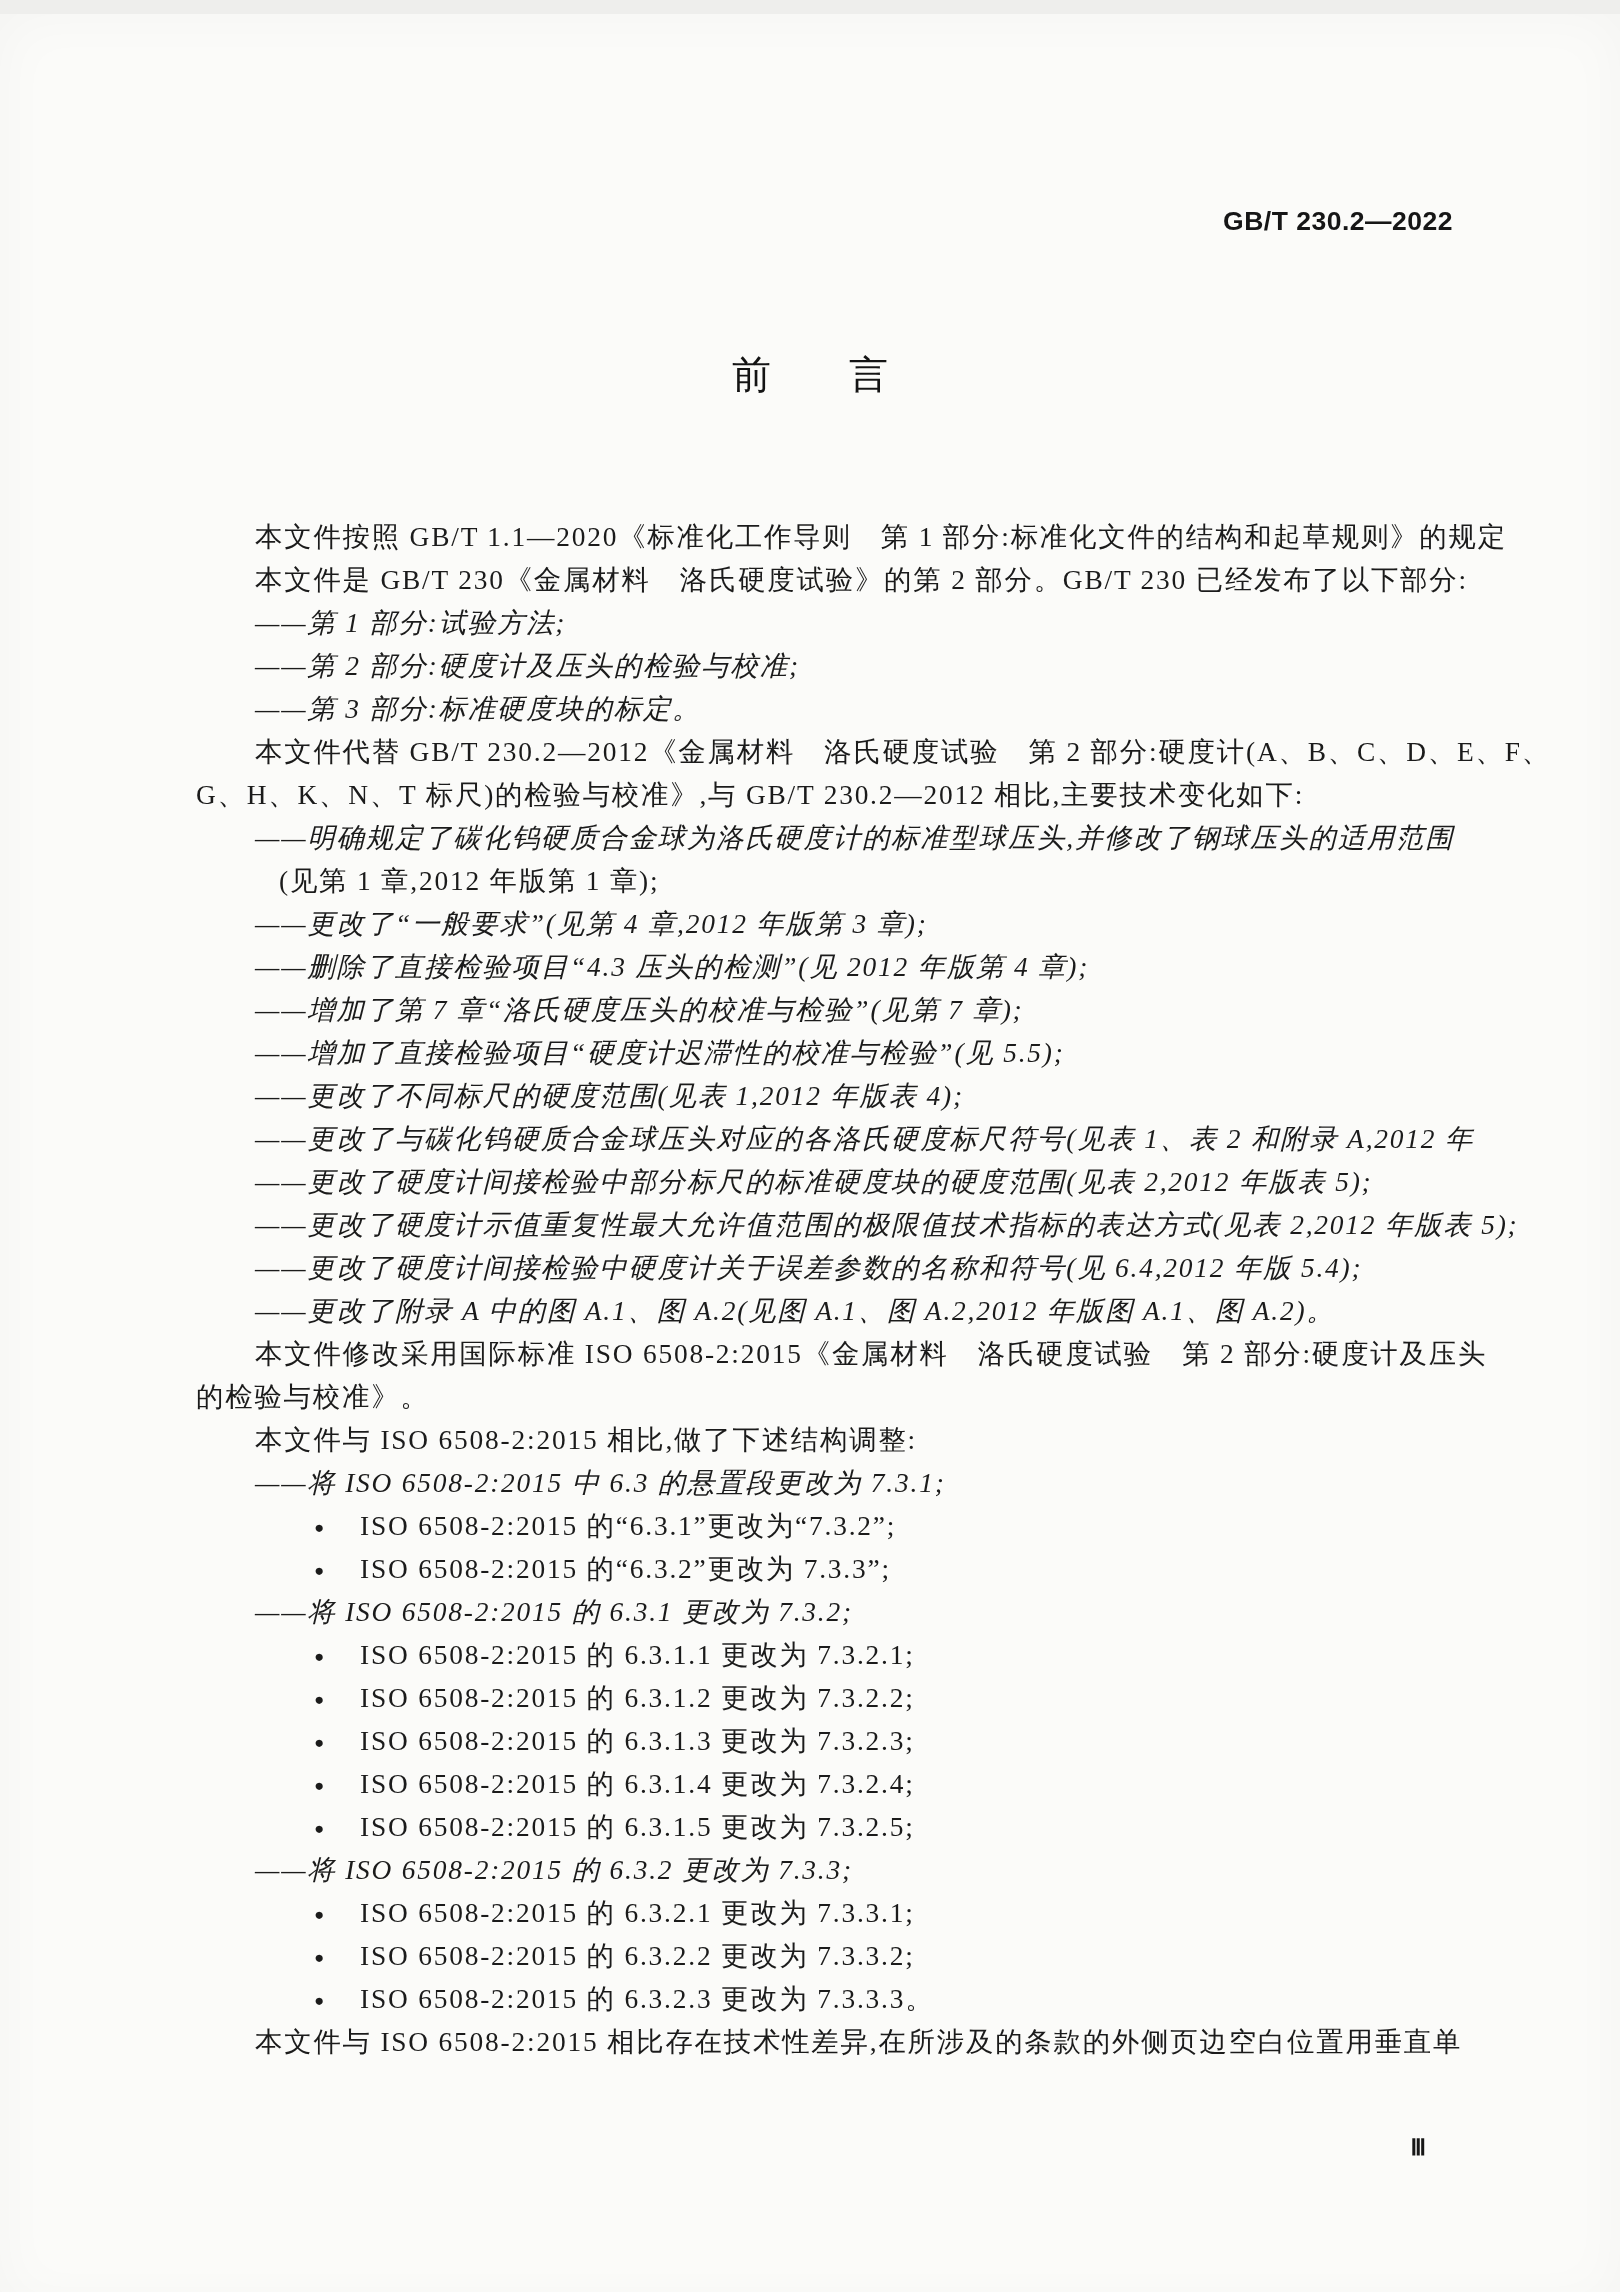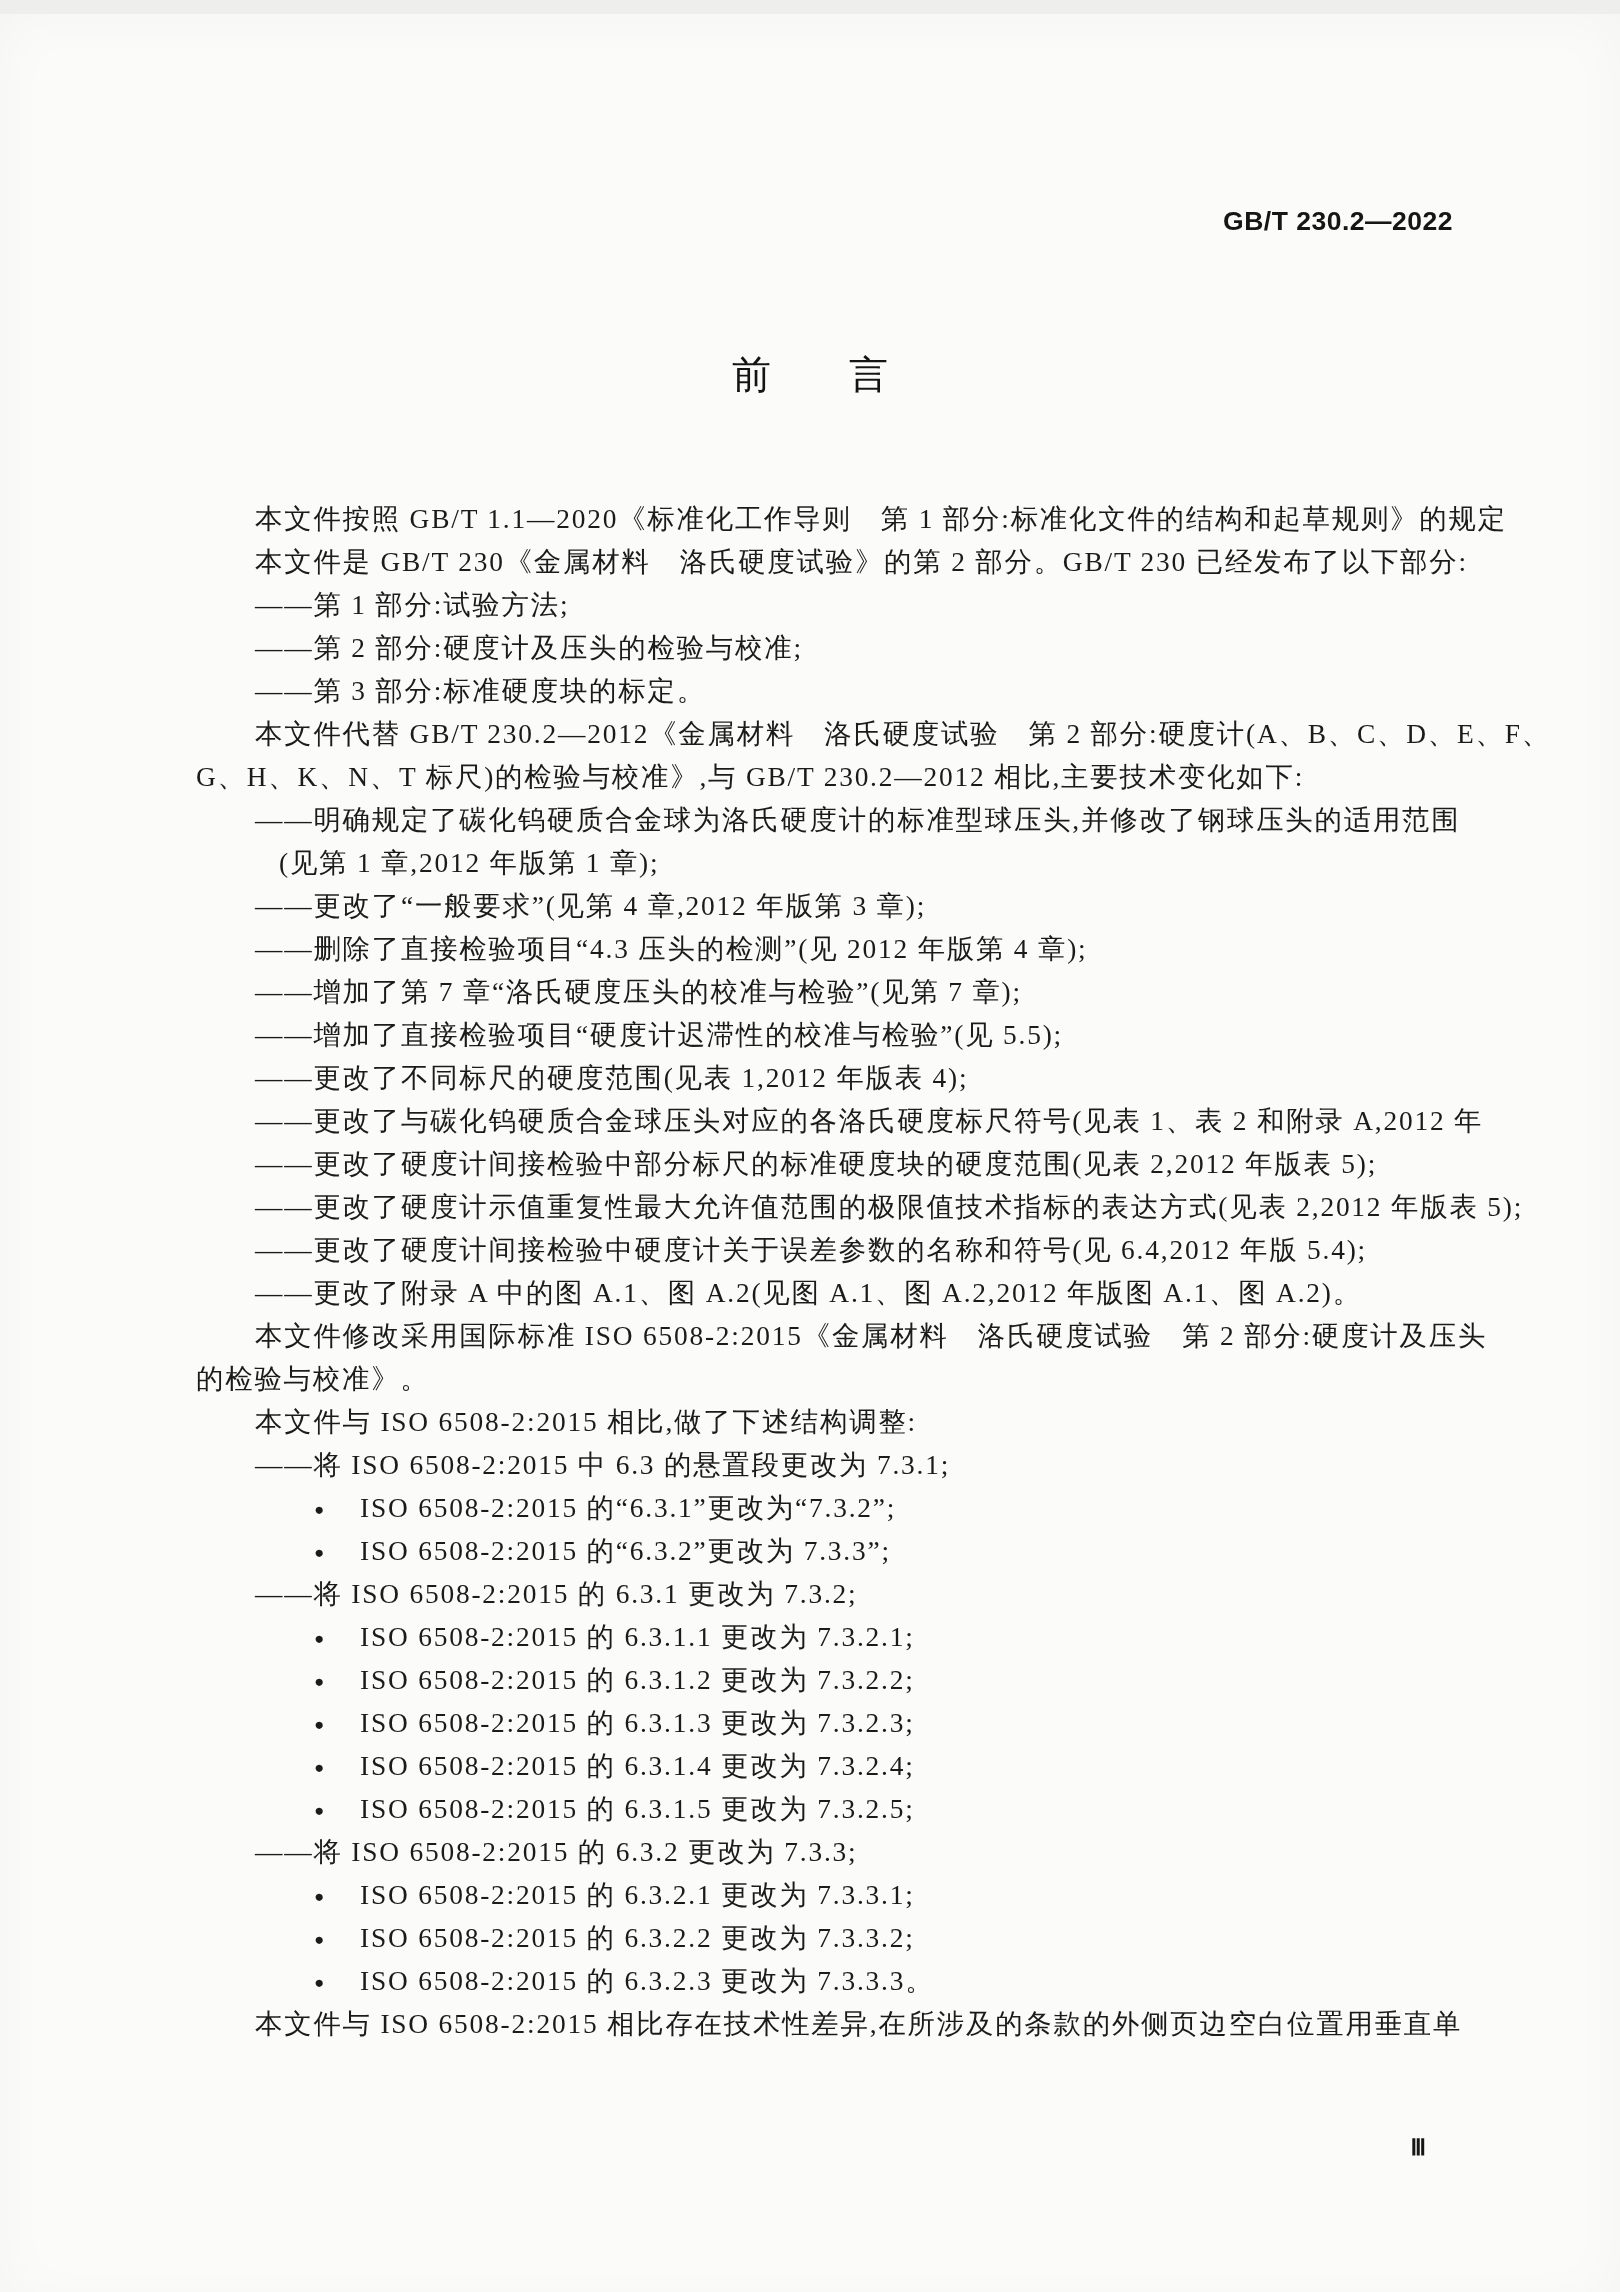--- a/index.html
+++ b/index.html
@@ -37,36 +37,36 @@
     text-align: center;
     font-family: "Liberation Sans", sans-serif;
     font-weight: normal;
     font-size: 39px;
     line-height: 47px;
     color: #141414;
   }
   .doc-body {
     position: absolute;
     left: 196px;
-    top: 484px;
+    top: 502px;
     width: 1294px;
     font-size: 27.4px;
     letter-spacing: 1.8px;
   }
   .line {
     height: 43px;
     line-height: 43px;
     white-space: nowrap;
   }
   
   .p1 { padding-left: 59px; }
   
   .p0 { padding-left: 0; }
   
-  .dash { padding-left: 59px; }
+  .dash { padding-left: 59px; font-style: italic; }
   
   .dashcont { padding-left: 83px; }
   
   .bullet { padding-left: 118px; }
   .bullet .marker {
     display: inline-block;
     width: 46px;
     font-size: 16.7px;
     letter-spacing: 0;
     vertical-align: 2px;

